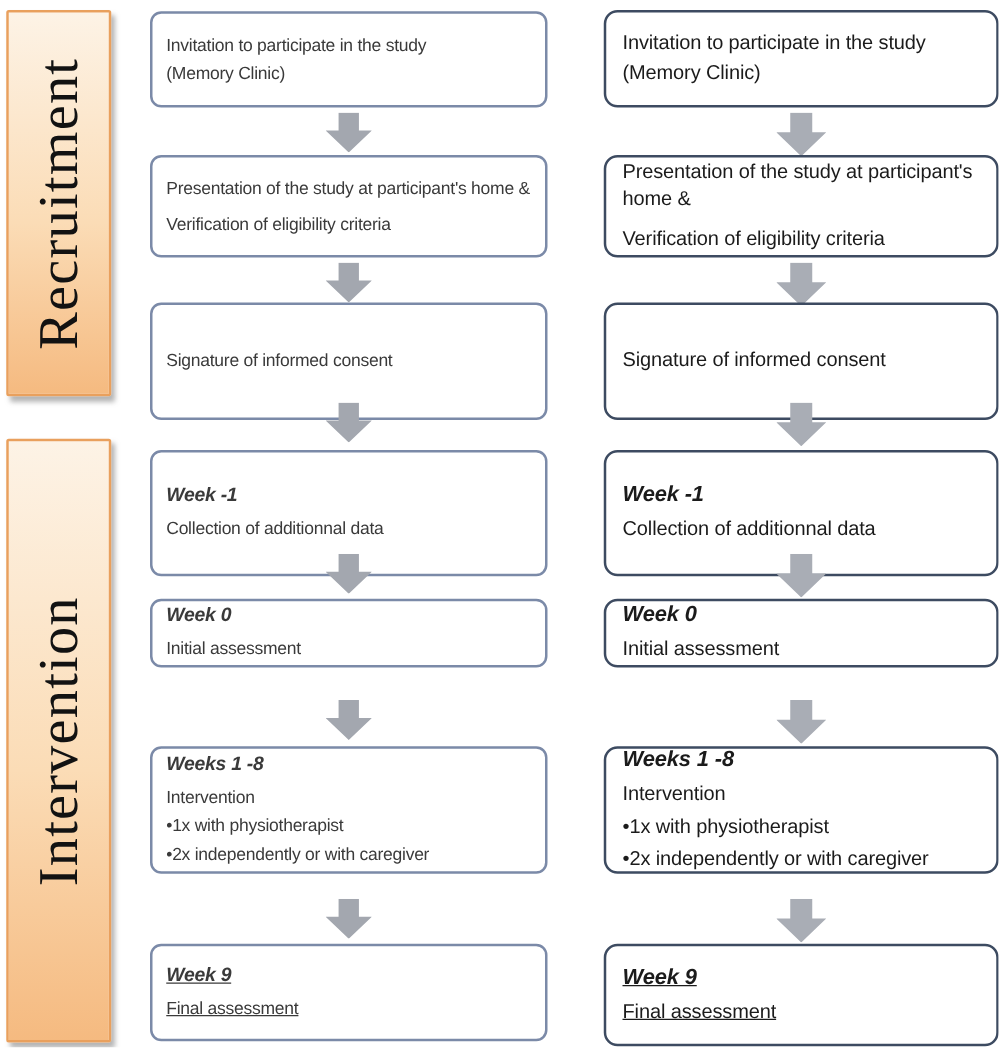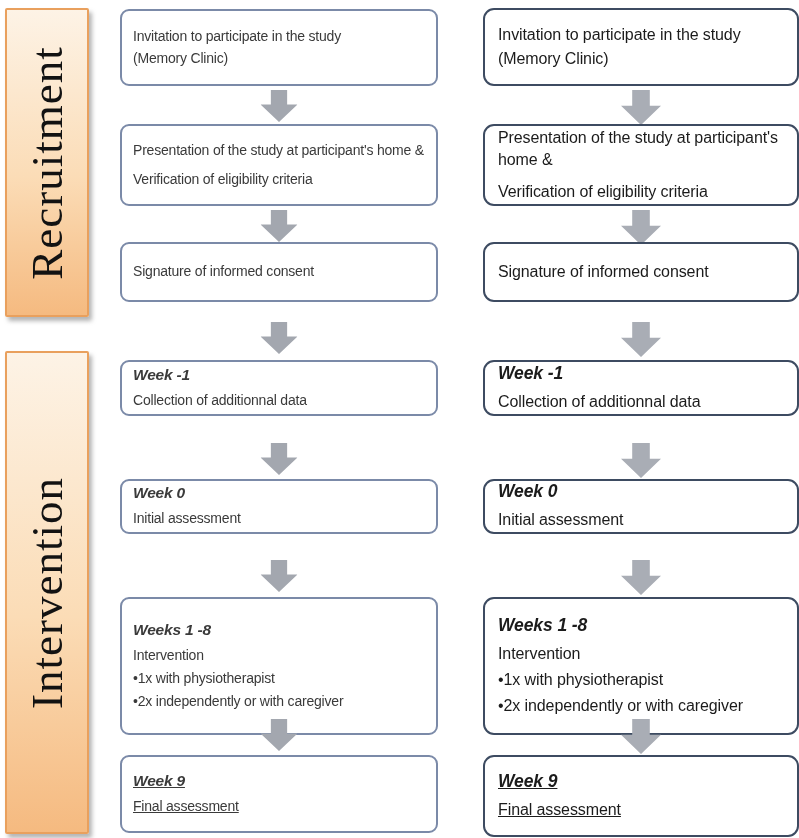--- a/index.html
+++ b/index.html
@@ -47,24 +47,24 @@
   .line + .line { margin-top:9px; }
   .b1 .line + .line { margin-top:2px; }
   .b6 .line + .line { margin-top:4px; }
   .wk { margin:0 0 7px 0; font-weight:bold; font-style:italic; }
   .col-left  .wk { font-size:15.5px; }
   .col-right .wk { font-size:17.5px; }
 
   
   .b1 { top:9px;   height:77px; }
   .b2 { top:124px; height:82px; }
-  .b3 { top:242px; height:60px; }
-  .b4 { top:360px; height:56px; }
+  .b3 { top:242px; height:94px; }
+  .b4 { top:360px; height:101px; }
   .b5 { top:479px; height:55px; }
-  .b6 { top:597px; height:138px;}
+  .b6 { top:597px; height:102px;}
   .b7 { top:755px; height:78px;text-decoration:underline; }
   .col-right .b1 { top:8px;  height:78px; }
   .col-right .b7 { height:82px; }
 
   
   .arrow {
     position:absolute; left:50%; transform:translateX(-50%);
     width:40px; height:35px; background:#a9adb5;
     clip-path:polygon(28% 0,72% 0,72% 45%,100% 45%,50% 100%,0 45%,28% 45%);
   }

